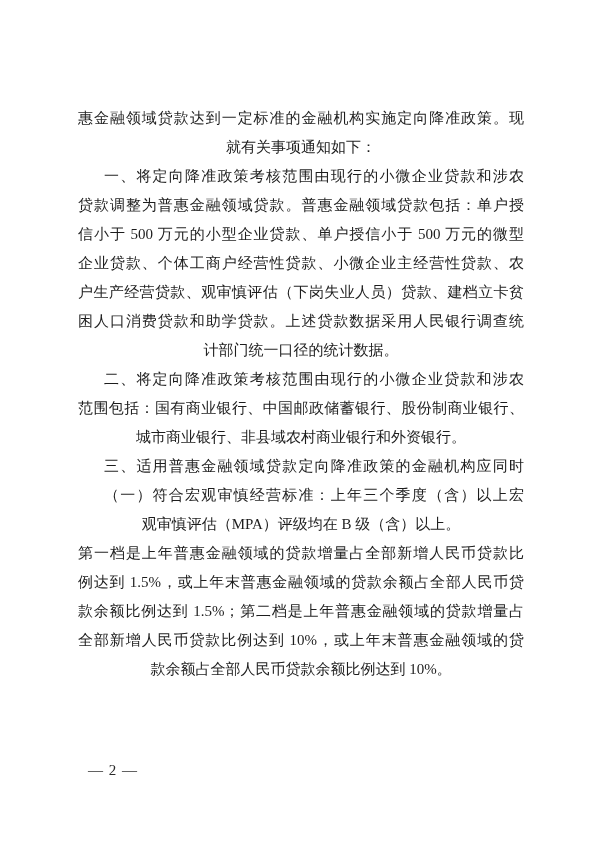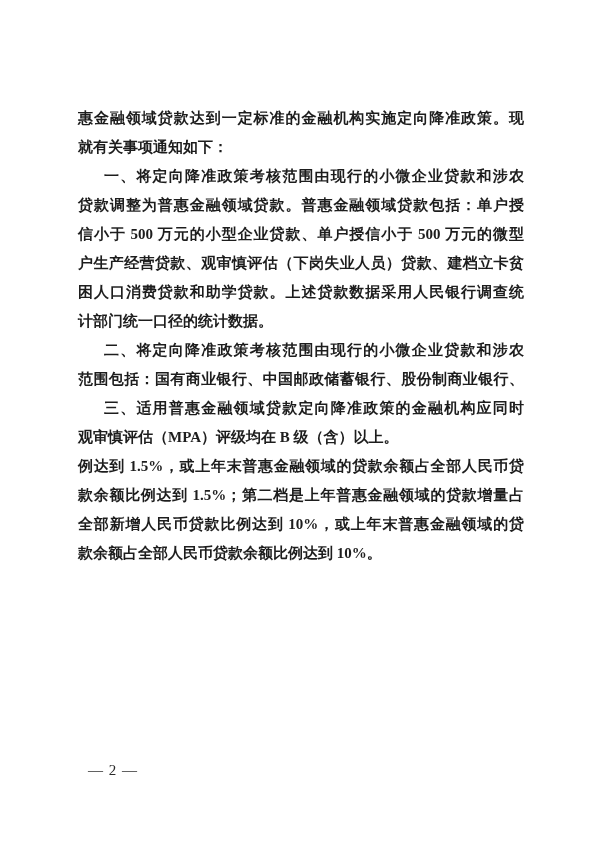--- a/index.html
+++ b/index.html
@@ -14,27 +14,26 @@
     background: #ffffff;
     overflow: hidden;
     font-family: "Liberation Serif", "DejaVu Serif", serif;
     color: #1d1d1d;
   }
   .content {
     position: absolute;
     left: 78px;
     top: 104px;
     width: 446px;
-    font-weight: bold;
   }
   .line {
     font-size: 15px;
     line-height: 29px;
     height: 29px;
-    text-align: left;
+    text-align: center;
   }
   .line.fill {
     text-align: justify;
     text-align-last: justify;
   }
   .line.ind {
     text-indent: 26px;
   }
   .footer {
     position: absolute;
@@ -49,26 +48,30 @@
 </head>
 <body>
 
 <div class="page">
   <div class="content">
       <div class="line fill">惠金融领域贷款达到一定标准的金融机构实施定向降准政策。现</div>
       <div class="line">就有关事项通知如下：</div>
       <div class="line ind fill">一、将定向降准政策考核范围由现行的小微企业贷款和涉农</div>
       <div class="line fill">贷款调整为普惠金融领域贷款。普惠金融领域贷款包括：单户授</div>
       <div class="line fill">信小于 500 万元的小型企业贷款、单户授信小于 500 万元的微型</div>
+      <div class="line fill">企业贷款、个体工商户经营性贷款、小微企业主经营性贷款、农</div>
       <div class="line fill">户生产经营贷款、观审慎评估（下岗失业人员）贷款、建档立卡贫</div>
       <div class="line fill">困人口消费贷款和助学贷款。上述贷款数据采用人民银行调查统</div>
       <div class="line">计部门统一口径的统计数据。</div>
       <div class="line ind fill">二、将定向降准政策考核范围由现行的小微企业贷款和涉农</div>
       <div class="line fill">范围包括：国有商业银行、中国邮政储蓄银行、股份制商业银行、</div>
+      <div class="line">城市商业银行、非县域农村商业银行和外资银行。</div>
       <div class="line ind fill">三、适用普惠金融领域贷款定向降准政策的金融机构应同时</div>
+      <div class="line ind fill">（一）符合宏观审慎经营标准：上年三个季度（含）以上宏</div>
       <div class="line">观审慎评估（MPA）评级均在 B 级（含）以上。</div>
+      <div class="line fill">第一档是上年普惠金融领域的贷款增量占全部新增人民币贷款比</div>
       <div class="line fill">例达到 1.5%，或上年末普惠金融领域的贷款余额占全部人民币贷</div>
       <div class="line fill">款余额比例达到 1.5%；第二档是上年普惠金融领域的贷款增量占</div>
       <div class="line fill">全部新增人民币贷款比例达到 10%，或上年末普惠金融领域的贷</div>
       <div class="line">款余额占全部人民币贷款余额比例达到 10%。</div>
     </div>
   <div class="footer">— 2 —</div>
 </div>
 
 </body></html>

